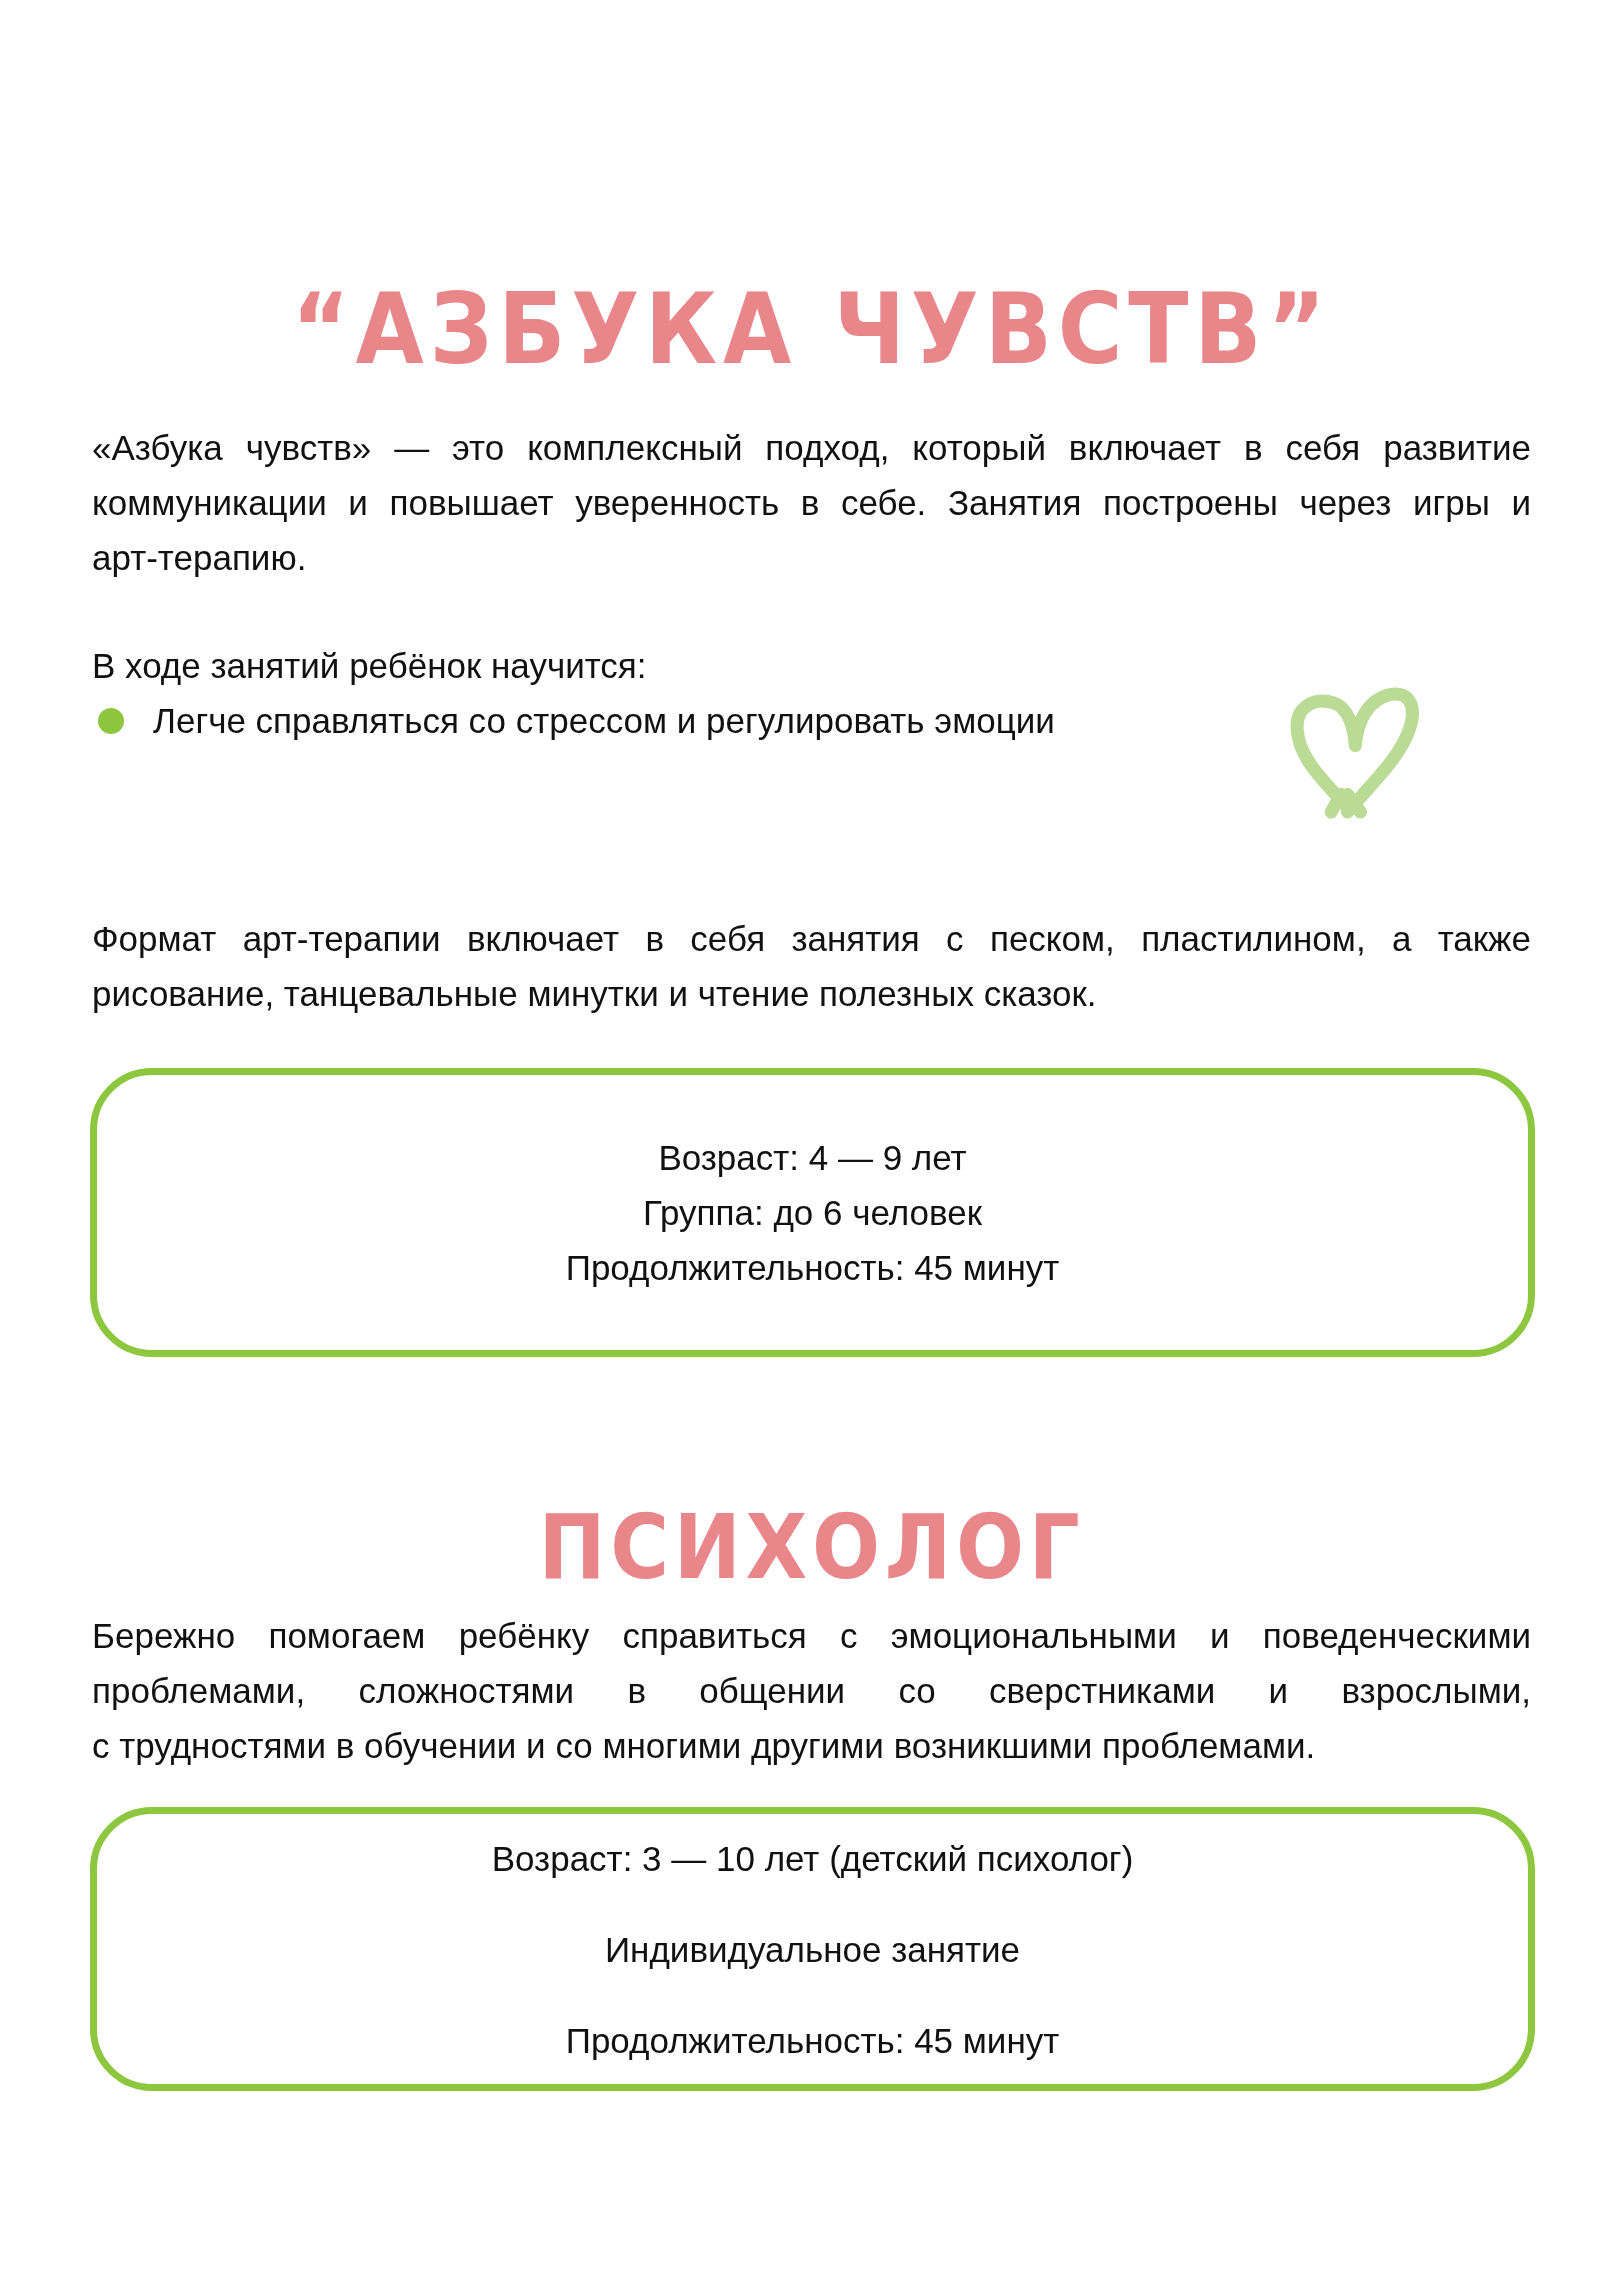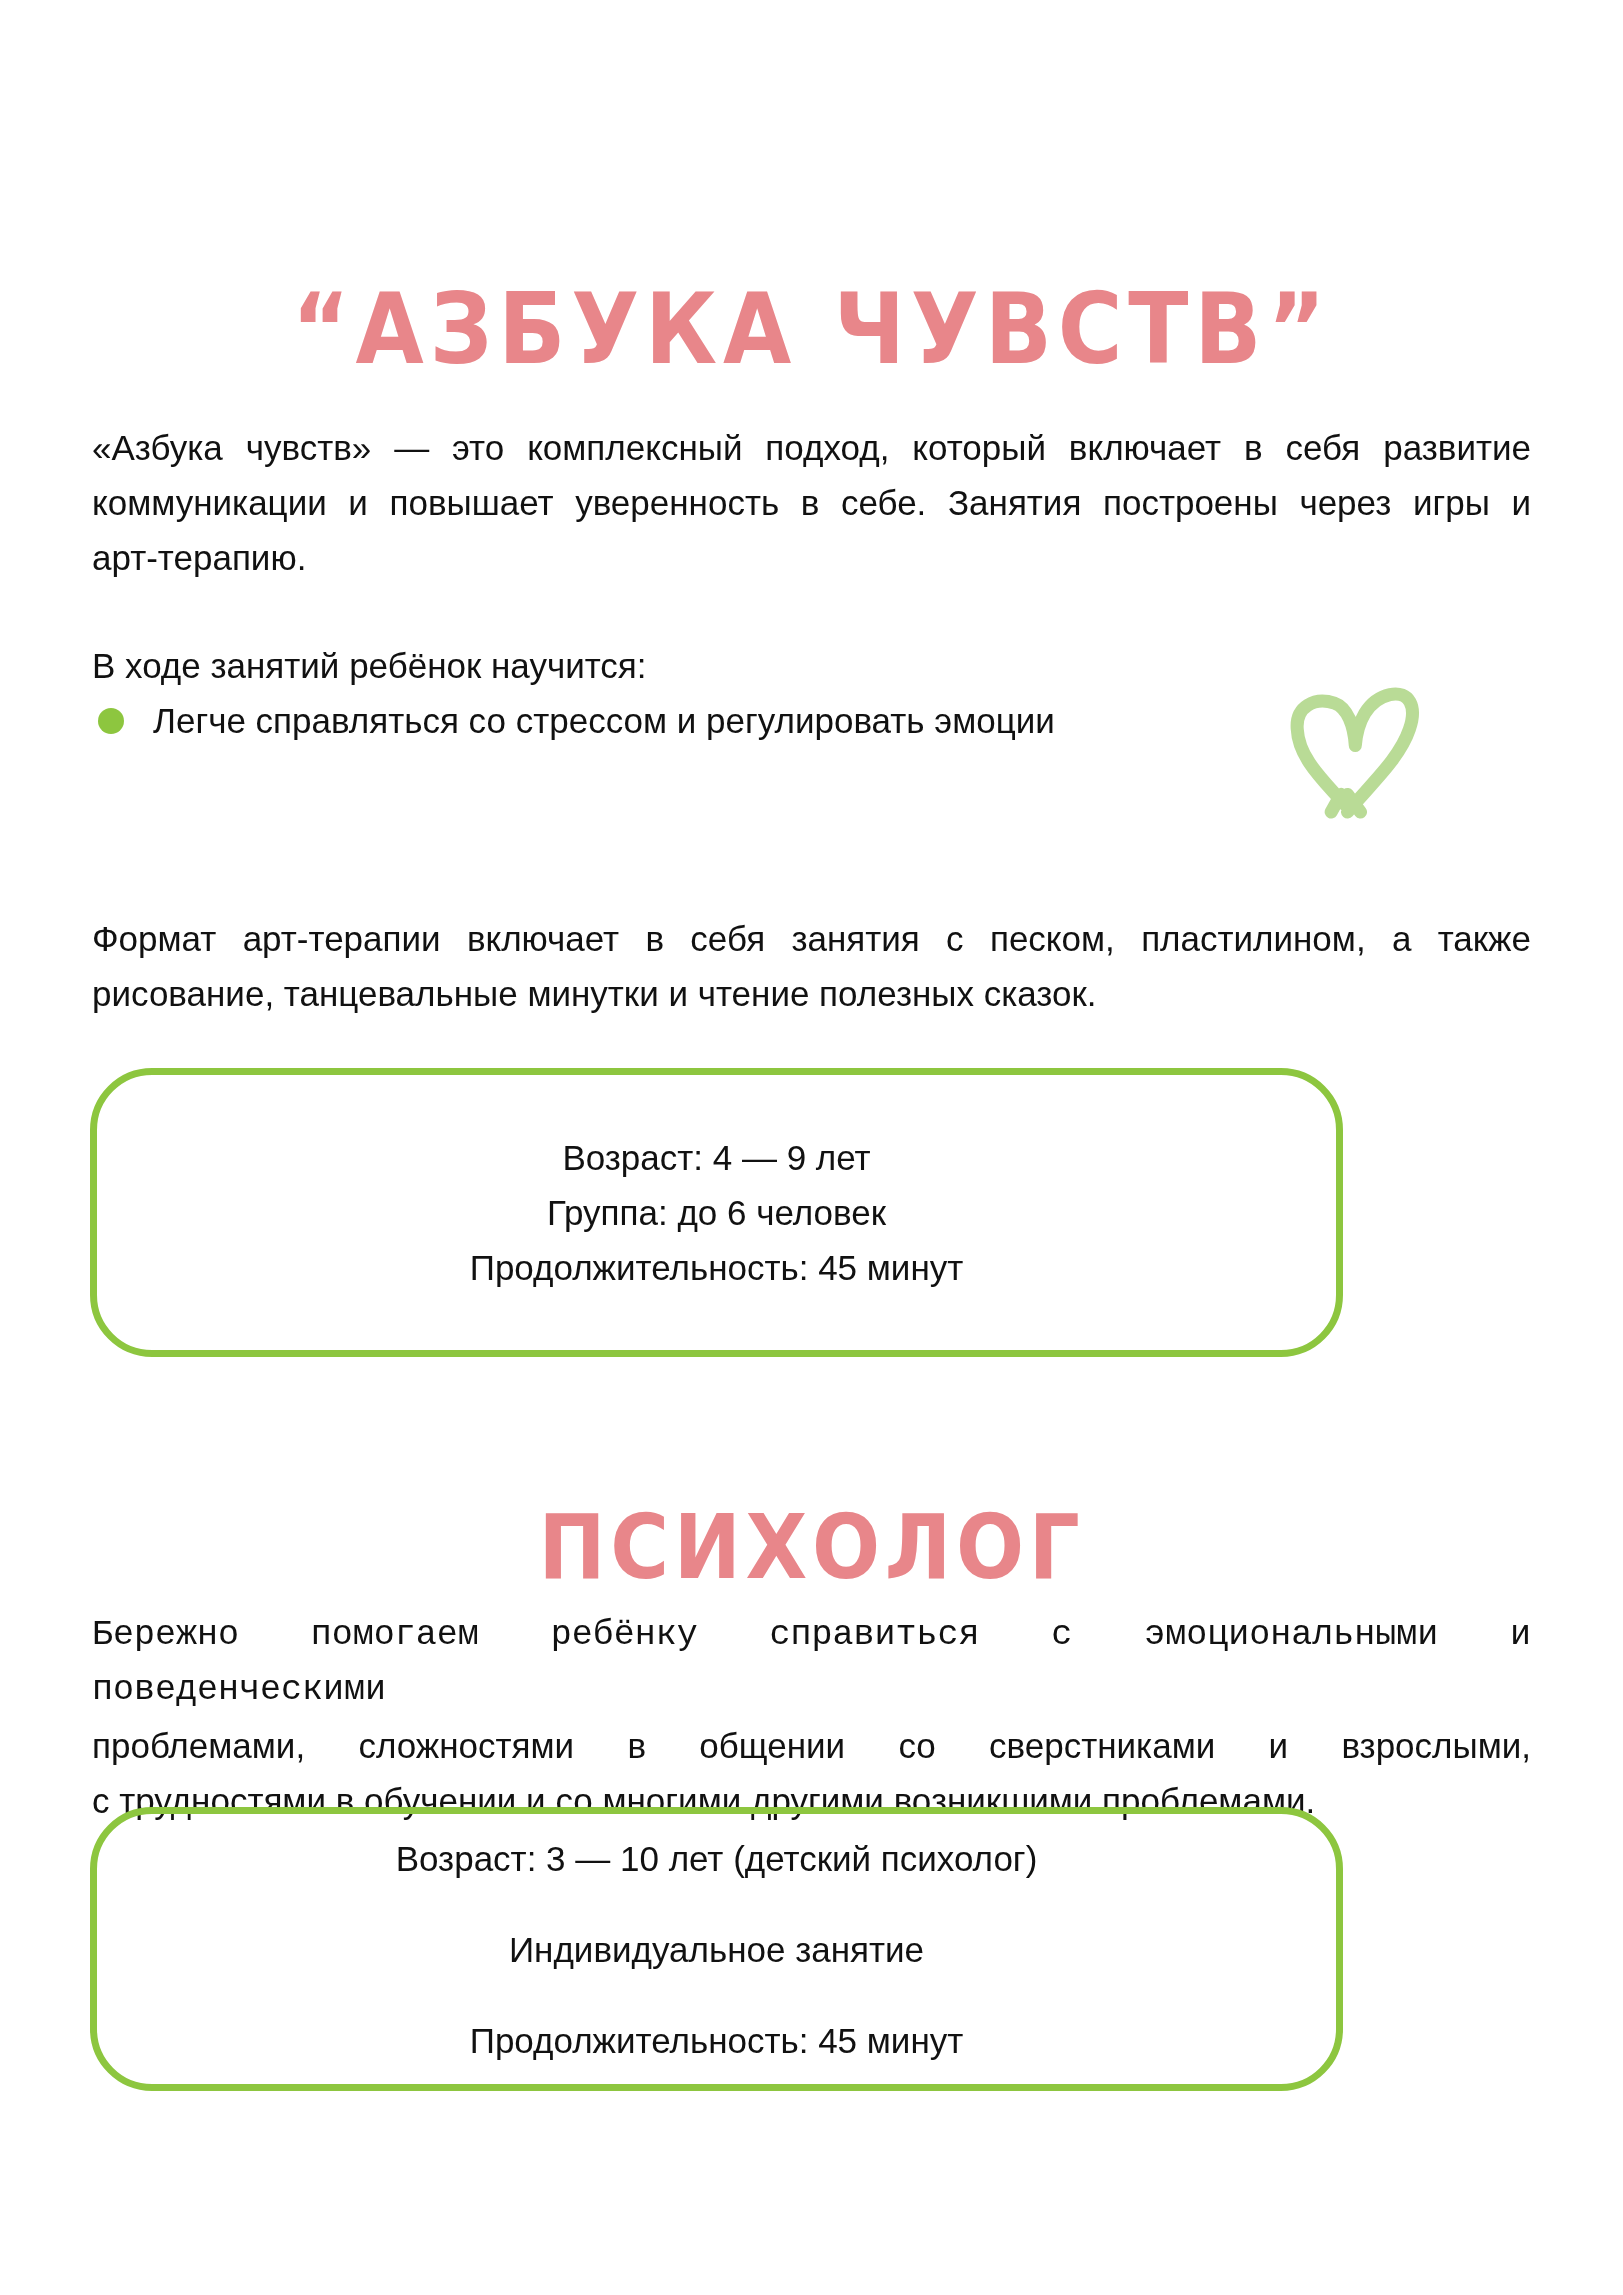--- a/index.html
+++ b/index.html
@@ -30,21 +30,21 @@
     #learn-list { position: absolute; left: 98px; top: 693px; margin: 0; padding: 0; list-style: none; }
     #learn-list li { height: 55px; line-height: 55px; font-size: 35px; display: flex; align-items: center; }
     .bullet { width: 26px; height: 26px; border-radius: 50%; background: #8DC63F; margin-right: 29px; flex: 0 0 auto; }
 
     #format { top: 911px; }
     #psych-desc { top: 1608px; }
 
     .heart { position: absolute; left: 1279px; top: 667px; width: 150px; height: 157px; }
 
     .info-box {
-      position: absolute; left: 90px; width: 1253px;
+      position: absolute; left: 90px; width: 1445px;
       border: 7.9px solid #8DC63F; border-radius: 62px; box-sizing: border-box;
       display: flex; flex-direction: column; align-items: center; justify-content: center;
     }
     #box1 { top: 1068px; height: 289px; }
     #box2 { top: 1807px; height: 284px; gap: 36px; }
     .info-line { font-size: 35px; line-height: 55px; text-align: center; }
   </style>
 </head>
 <body>
 
@@ -78,21 +78,21 @@
 
 <div id="box1" class="info-box">
   <div class="info-line">Возраст: 4 — 9 лет</div>
   <div class="info-line">Группа: до 6 человек</div>
   <div class="info-line">Продолжительность: 45 минут</div>
 </div>
 
 <h1 id="title2" class="title">ПСИХОЛОГ</h1>
 
 <div id="psych-desc" class="text">
-  <span class="p-line justify" style="text-align-last: justify; font-family: Liberation Mono, monospace;">Бережно помогаем ребёнку справиться с эмоциональными и поведенческими</span>
+  <span class="p-line justify" style="text-align-last: justify;">Бережно помогаем ребёнку справиться с эмоциональными и поведенческими</span>
   <span class="p-line justify" style="text-align-last: justify;">проблемами, сложностями в общении со сверстниками и взрослыми,</span>
   <span class="p-line">с трудностями в обучении и со многими другими возникшими проблемами.</span>
 </div>
 
 <div id="box2" class="info-box">
   <div class="info-line">Возраст: 3 — 10 лет (детский психолог)</div>
   <div class="info-line">Индивидуальное занятие</div>
   <div class="info-line">Продолжительность: 45 минут</div>
 </div>
 

